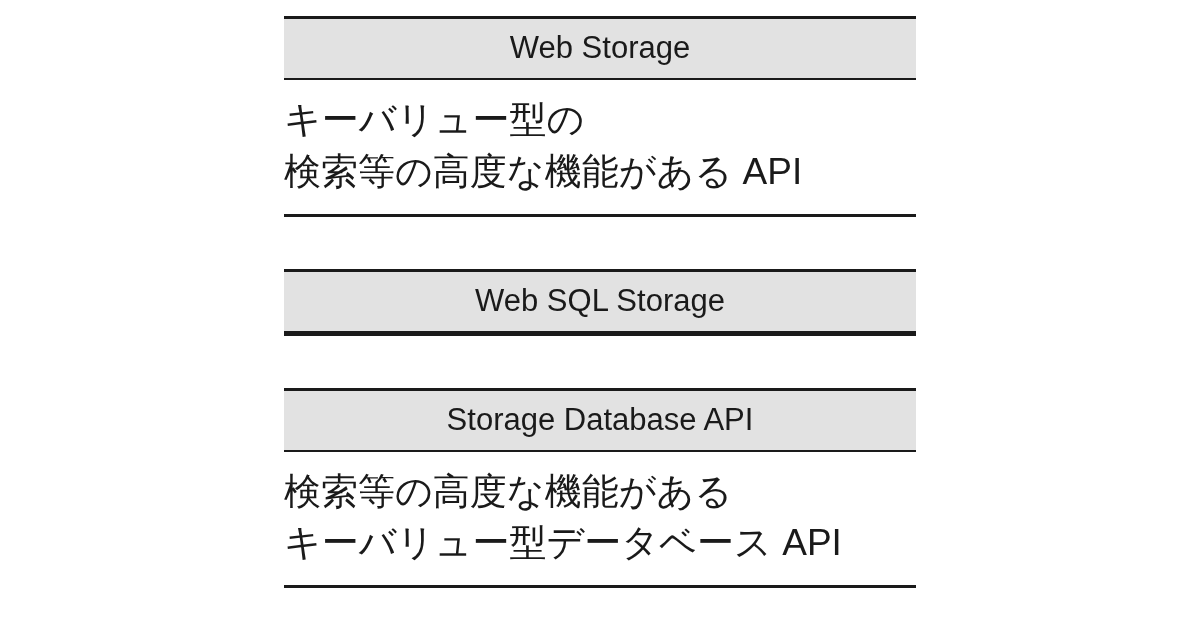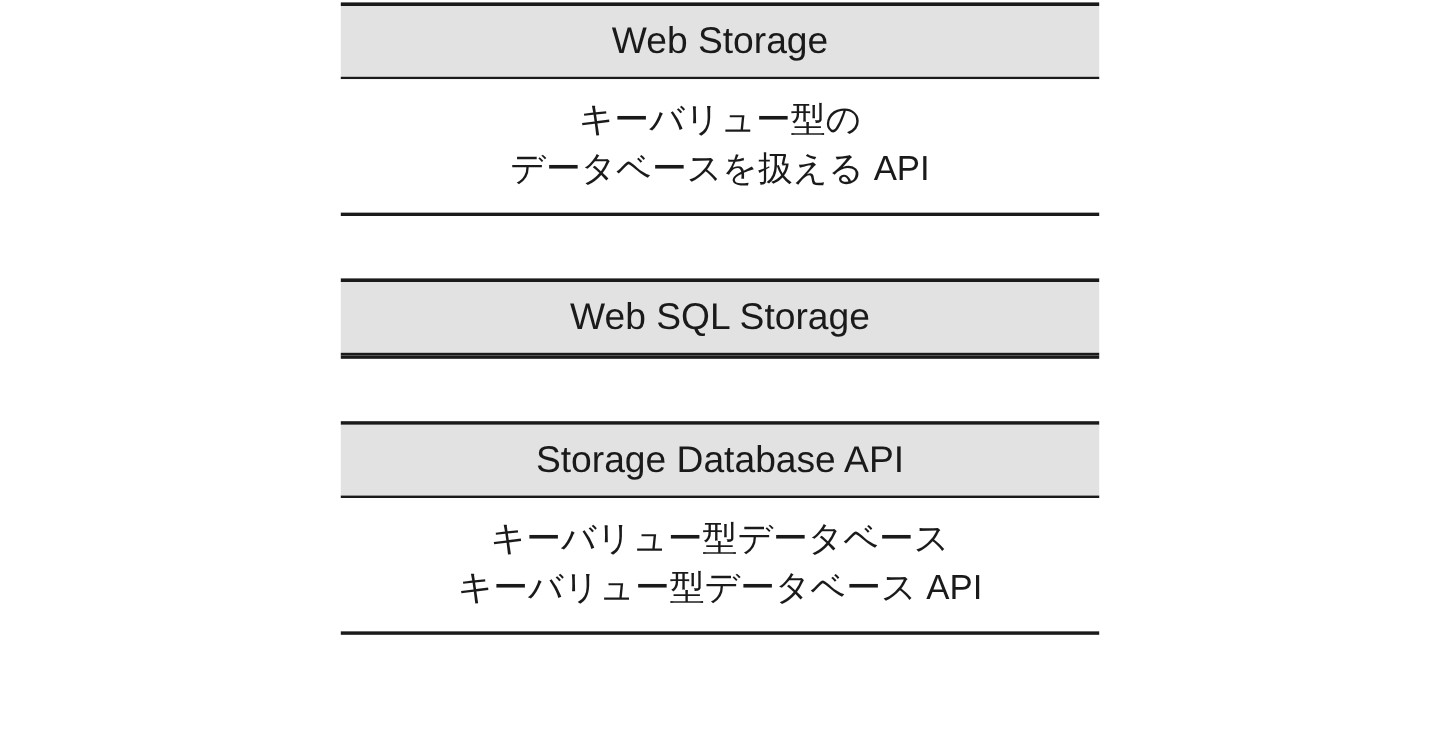--- a/index.html
+++ b/index.html
@@ -9,74 +9,73 @@
     font-family: "Liberation Sans", "DejaVu Sans", sans-serif;
   }
   .canvas {
     width: 1200px;
     height: 630px;
     background: var(--page-bg, #ffffff);
     display: flex;
     flex-direction: column;
     align-items: center;
     justify-content: flex-start;
-    padding-top: 2px;
+    padding-top: 16px;
     box-sizing: border-box;
     gap: 52px;
   }
   .api-box {
     width: 632px;
     border-top: 3px solid var(--line-color, #1a1a1a);
     border-bottom: 3px solid var(--line-color, #1a1a1a);
     box-sizing: border-box;
   }
   .api-box-header {
     background: var(--header-bg, #e2e2e2);
     border-bottom: 2px solid var(--line-color, #1a1a1a);
     text-align: center;
     padding: 11px 0 12px 0;
     font-size: 31px;
     color: var(--text-color, #1a1a1a);
   }
   .api-box-body {
     background: var(--page-bg, #ffffff);
-    text-align: center;
     padding: 14px 0 16px 0;
-    font-size: 29px;
+    font-size: 37px;
     line-height: 1.4;
     color: var(--text-color, #1a1a1a);
   }
   .description-line {
     white-space: nowrap;
   }
 </style>
 </head>
 <body>
 
 <div class="canvas">
 
   <div class="api-box">
     <div class="api-box-header">
       <span>Web Storage</span>
     </div>
     <div class="api-box-body">
       <div class="description-line">キーバリュー型の</div>
-      <div class="description-line">データベースを扱える API</div>
+      <div class="description-line">検索等の高度な機能がある API</div>
     </div>
   </div>
 
   <div class="api-box">
     <div class="api-box-header">
       <span>Web SQL Storage</span>
     </div>
   </div>
 
   <div class="api-box">
     <div class="api-box-header">
       <span>Storage Database API</span>
     </div>
     <div class="api-box-body">
-      <div class="description-line">キーバリュー型データベース</div>
+      <div class="description-line">検索等の高度な機能がある</div>
       <div class="description-line">キーバリュー型データベース API</div>
     </div>
   </div>
 
 </div>
 
 </body></html>

